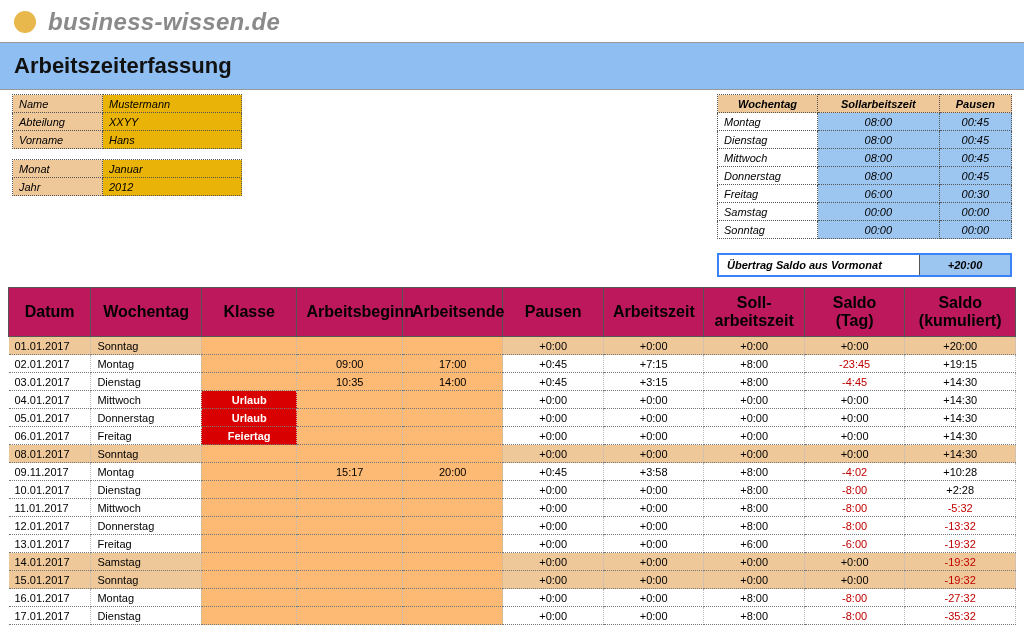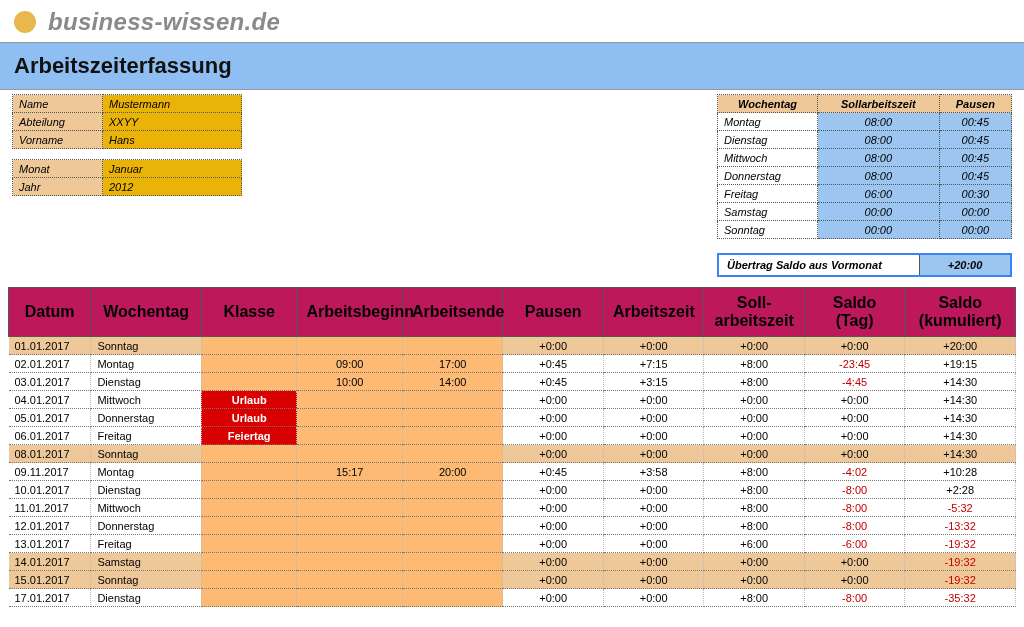--- a/index.html
+++ b/index.html
@@ -292,21 +292,21 @@
         <td class="c-pause">+0:45</td>
         <td class="c-work">+7:15</td>
         <td class="c-soll">+8:00</td>
         <td class="c-saldo neg">-23:45</td>
         <td class="c-cum">+19:15</td>
       </tr>
       <tr>
         <td class="c-date">03.01.2017</td>
         <td class="c-day">Dienstag</td>
         <td class="c-klasse"></td>
-        <td class="c-begin">10:00</td>
+        <td class="c-begin">10:35</td>
         <td class="c-end">14:00</td>
         <td class="c-pause">+0:45</td>
         <td class="c-work">+3:15</td>
         <td class="c-soll">+8:00</td>
         <td class="c-saldo neg">-4:45</td>
         <td class="c-cum">+14:30</td>
       </tr>
       <tr>
         <td class="c-date">04.01.2017</td>
         <td class="c-day">Mittwoch</td>
@@ -433,20 +433,32 @@
         <td class="c-klasse"></td>
         <td class="c-begin"></td>
         <td class="c-end"></td>
         <td class="c-pause">+0:00</td>
         <td class="c-work">+0:00</td>
         <td class="c-soll">+0:00</td>
         <td class="c-saldo">+0:00</td>
         <td class="c-cum neg">-19:32</td>
       </tr>
       <tr>
+        <td class="c-date">16.01.2017</td>
+        <td class="c-day">Montag</td>
+        <td class="c-klasse"></td>
+        <td class="c-begin"></td>
+        <td class="c-end"></td>
+        <td class="c-pause">+0:00</td>
+        <td class="c-work">+0:00</td>
+        <td class="c-soll">+8:00</td>
+        <td class="c-saldo neg">-8:00</td>
+        <td class="c-cum neg">-27:32</td>
+      </tr>
+      <tr>
         <td class="c-date">17.01.2017</td>
         <td class="c-day">Dienstag</td>
         <td class="c-klasse"></td>
         <td class="c-begin"></td>
         <td class="c-end"></td>
         <td class="c-pause">+0:00</td>
         <td class="c-work">+0:00</td>
         <td class="c-soll">+8:00</td>
         <td class="c-saldo neg">-8:00</td>
         <td class="c-cum neg">-35:32</td>

